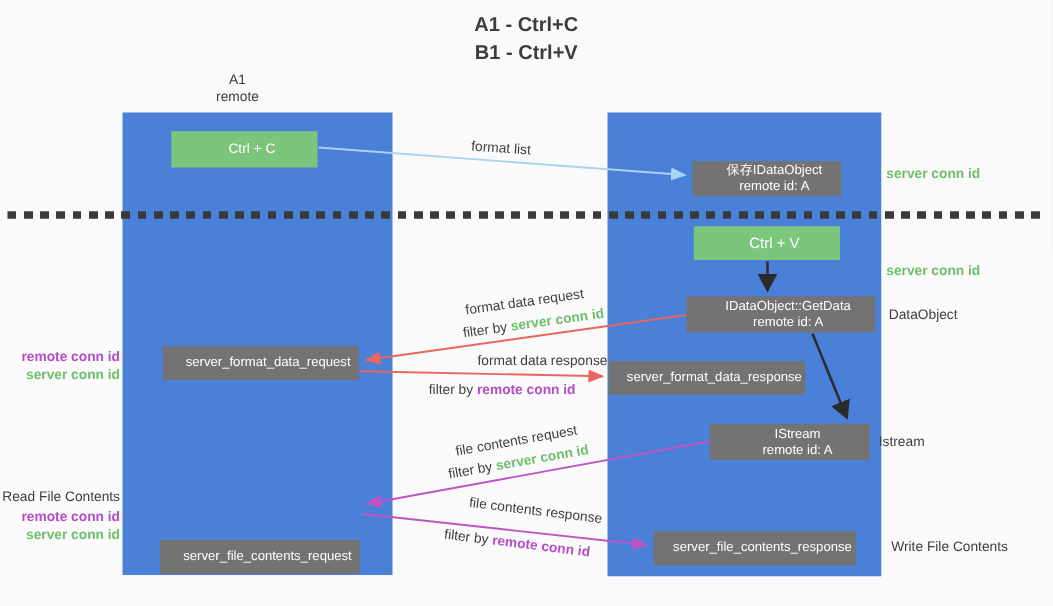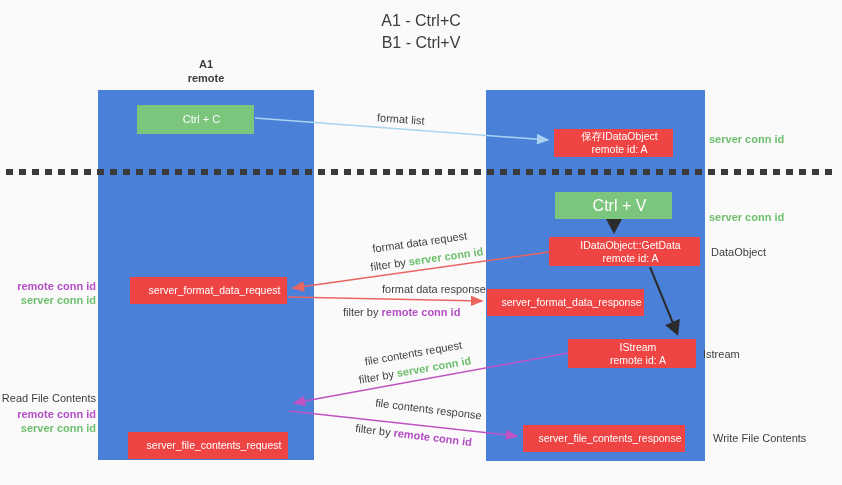--- a/index.html
+++ b/index.html
@@ -2,29 +2,29 @@
 <html><head>
 <meta charset="utf-8">
 <style>
   * { margin:0; padding:0; box-sizing:border-box; }
   body { background:#e8e8e8; font-family:"Liberation Sans", sans-serif; }
   .canvas {
     position:relative; width:842px; height:485px; background:#fafafa;
     overflow:hidden; font-family:"Liberation Sans", sans-serif; color:#3e3e3e;
   }
   .abs { position:absolute; }
-  .title { top:10px; left:0; width:100%; text-align:center; font-size:16px; line-height:22px; color:#3c3c3c; }
+  .title { top:10px; left:0; width:100%; text-align:center; font-size:16px; line-height:22px; color:#3c3c3c;font-weight:bold; }
   .col-header { text-align:center; font-size:11px; line-height:14px; color:#3c3c3c; }
   .lifeline { background:#4a80d8; }
   .node {
     position:absolute; display:flex; flex-direction:column; align-items:center; justify-content:center;
     color:#ffffff; font-size:10.5px; line-height:13px; text-align:center; white-space:nowrap;padding-left:12px;
   }
   .green { background:#7cc57d; }
-  .orange { background:#ef4444;align-items:center; }
+  .orange { background:#737373;align-items:center; }
   .dotted-line {
     top:169px; left:6px; width:830px; height:6px;
     background:repeating-linear-gradient(to right, #3a3a3a 0 7px, transparent 7px 13px);
   }
   .flow-label { font-size:11px; color:#3f3f3f; white-space:nowrap; }
   .green-text { color:#6dbf6d; font-weight:bold; }
   .purple-text { color:#b44ec4; font-weight:bold; }
   .side-label { font-size:11px; white-space:nowrap; }
   .left-cluster { left:0; width:96px; text-align:right; font-size:11px; line-height:14px; white-space:nowrap; }
   svg.overlay { position:absolute; top:0; left:0; width:842px; height:485px; pointer-events:none; }
@@ -32,21 +32,21 @@
 </head>
 <body>
 
 <div class="canvas">
 
   <div class="abs title">
     <div>A1 - Ctrl+C</div>
     <div>B1 - Ctrl+V</div>
   </div>
 
-  <div class="abs col-header" style="left:156px; top:57px; width:100px;font-weight:bold;">
+  <div class="abs col-header" style="left:140px; top:57px; width:100px;">
     <div>A1</div>
     <div>remote</div>
   </div>
 
   <div class="abs lifeline" style="left:98px; top:90px; width:216px; height:370px;"></div>
   <div class="abs lifeline" style="left:486px; top:90px; width:219px; height:371px;"></div>
 
   <div class="abs dotted-line"></div>
 
   <svg class="overlay">
@@ -80,21 +80,21 @@
     <div>server_format_data_request</div>
   </div>
   <div class="node orange" style="left:128px; top:393px; width:160px; height:27px;margin-top:39px;">
     <div>server_file_contents_request</div>
   </div>
 
   <div class="node orange" style="left:554px; top:129px; width:119px; height:28px;">
     <div>保存IDataObject</div>
     <div>remote id: A</div>
   </div>
-  <div class="node green" style="left:555px; top:192px; width:117px; height:27px; font-size:16px;">
+  <div class="node green" style="left:555px; top:181px; width:117px; height:27px; font-size:12px;">
     <div>Ctrl + V</div>
   </div>
   <div class="node orange" style="left:549px; top:237px; width:151px; height:29px;">
     <div>IDataObject::GetData</div>
     <div>remote id: A</div>
   </div>
   <div class="node orange" style="left:487px; top:289px; width:157px; height:27px;">
     <div>server_format_data_response</div>
   </div>
   <div class="node orange" style="left:568px; top:339px; width:128px; height:29px;">

